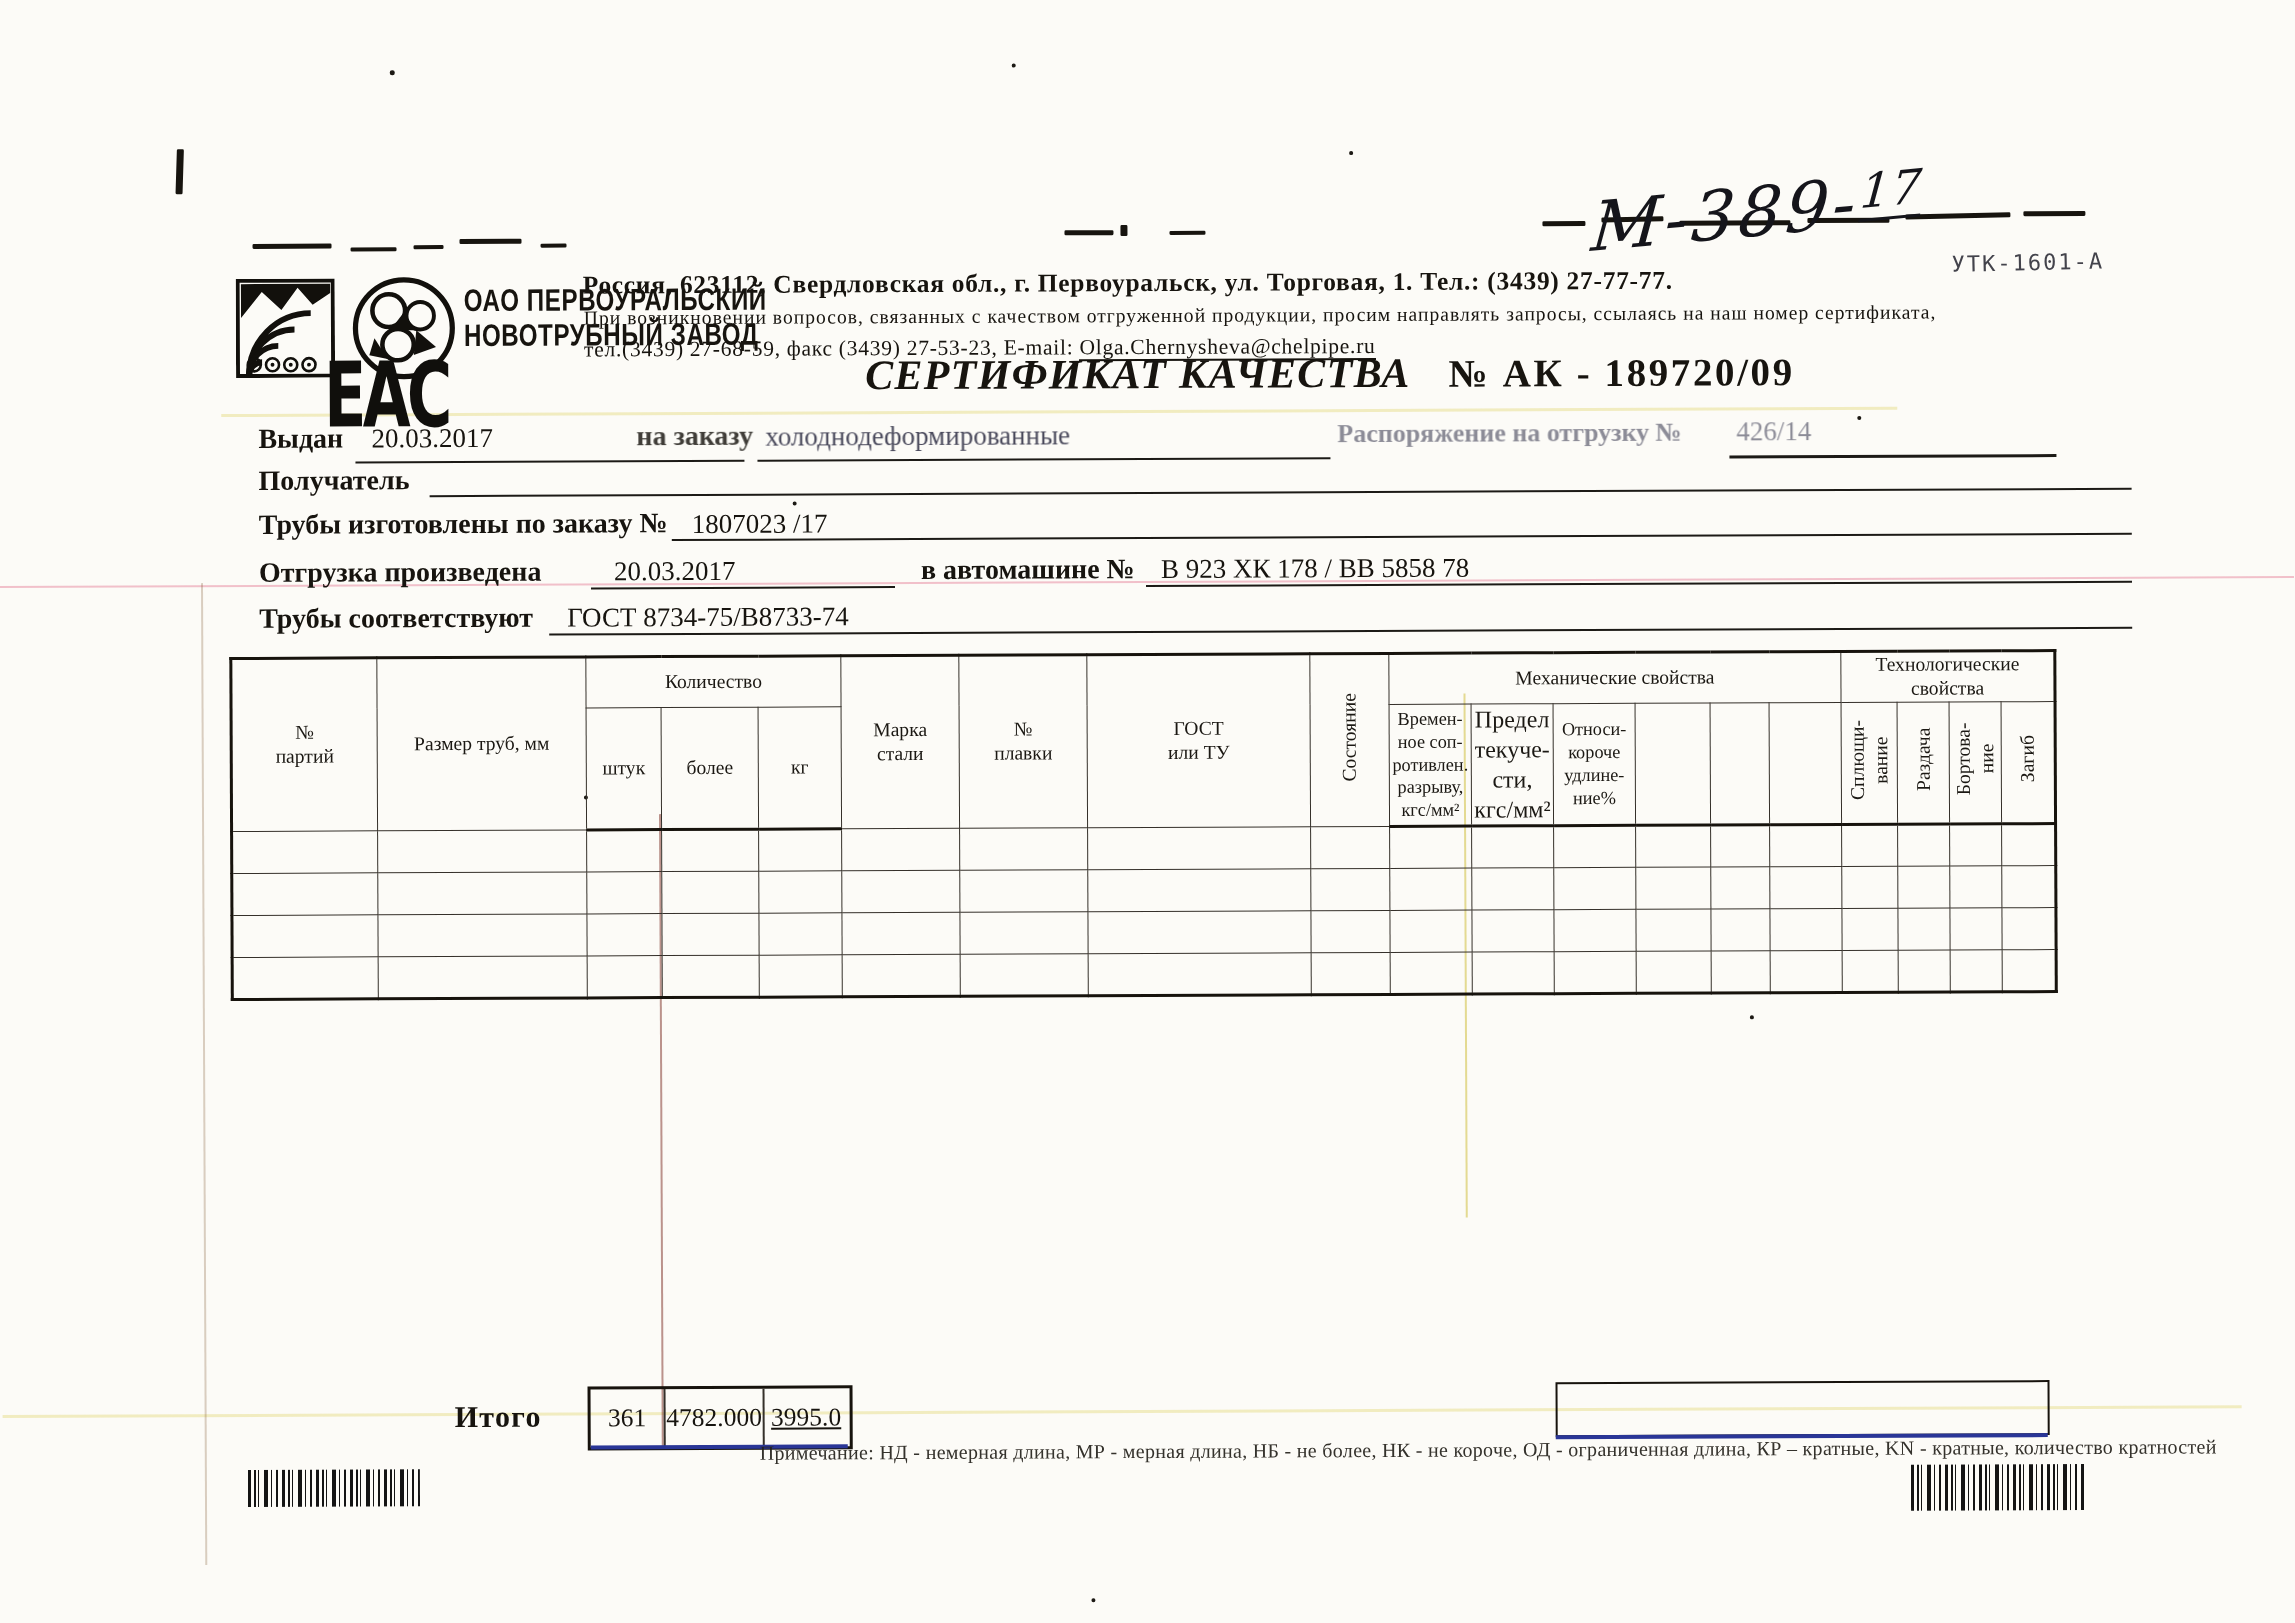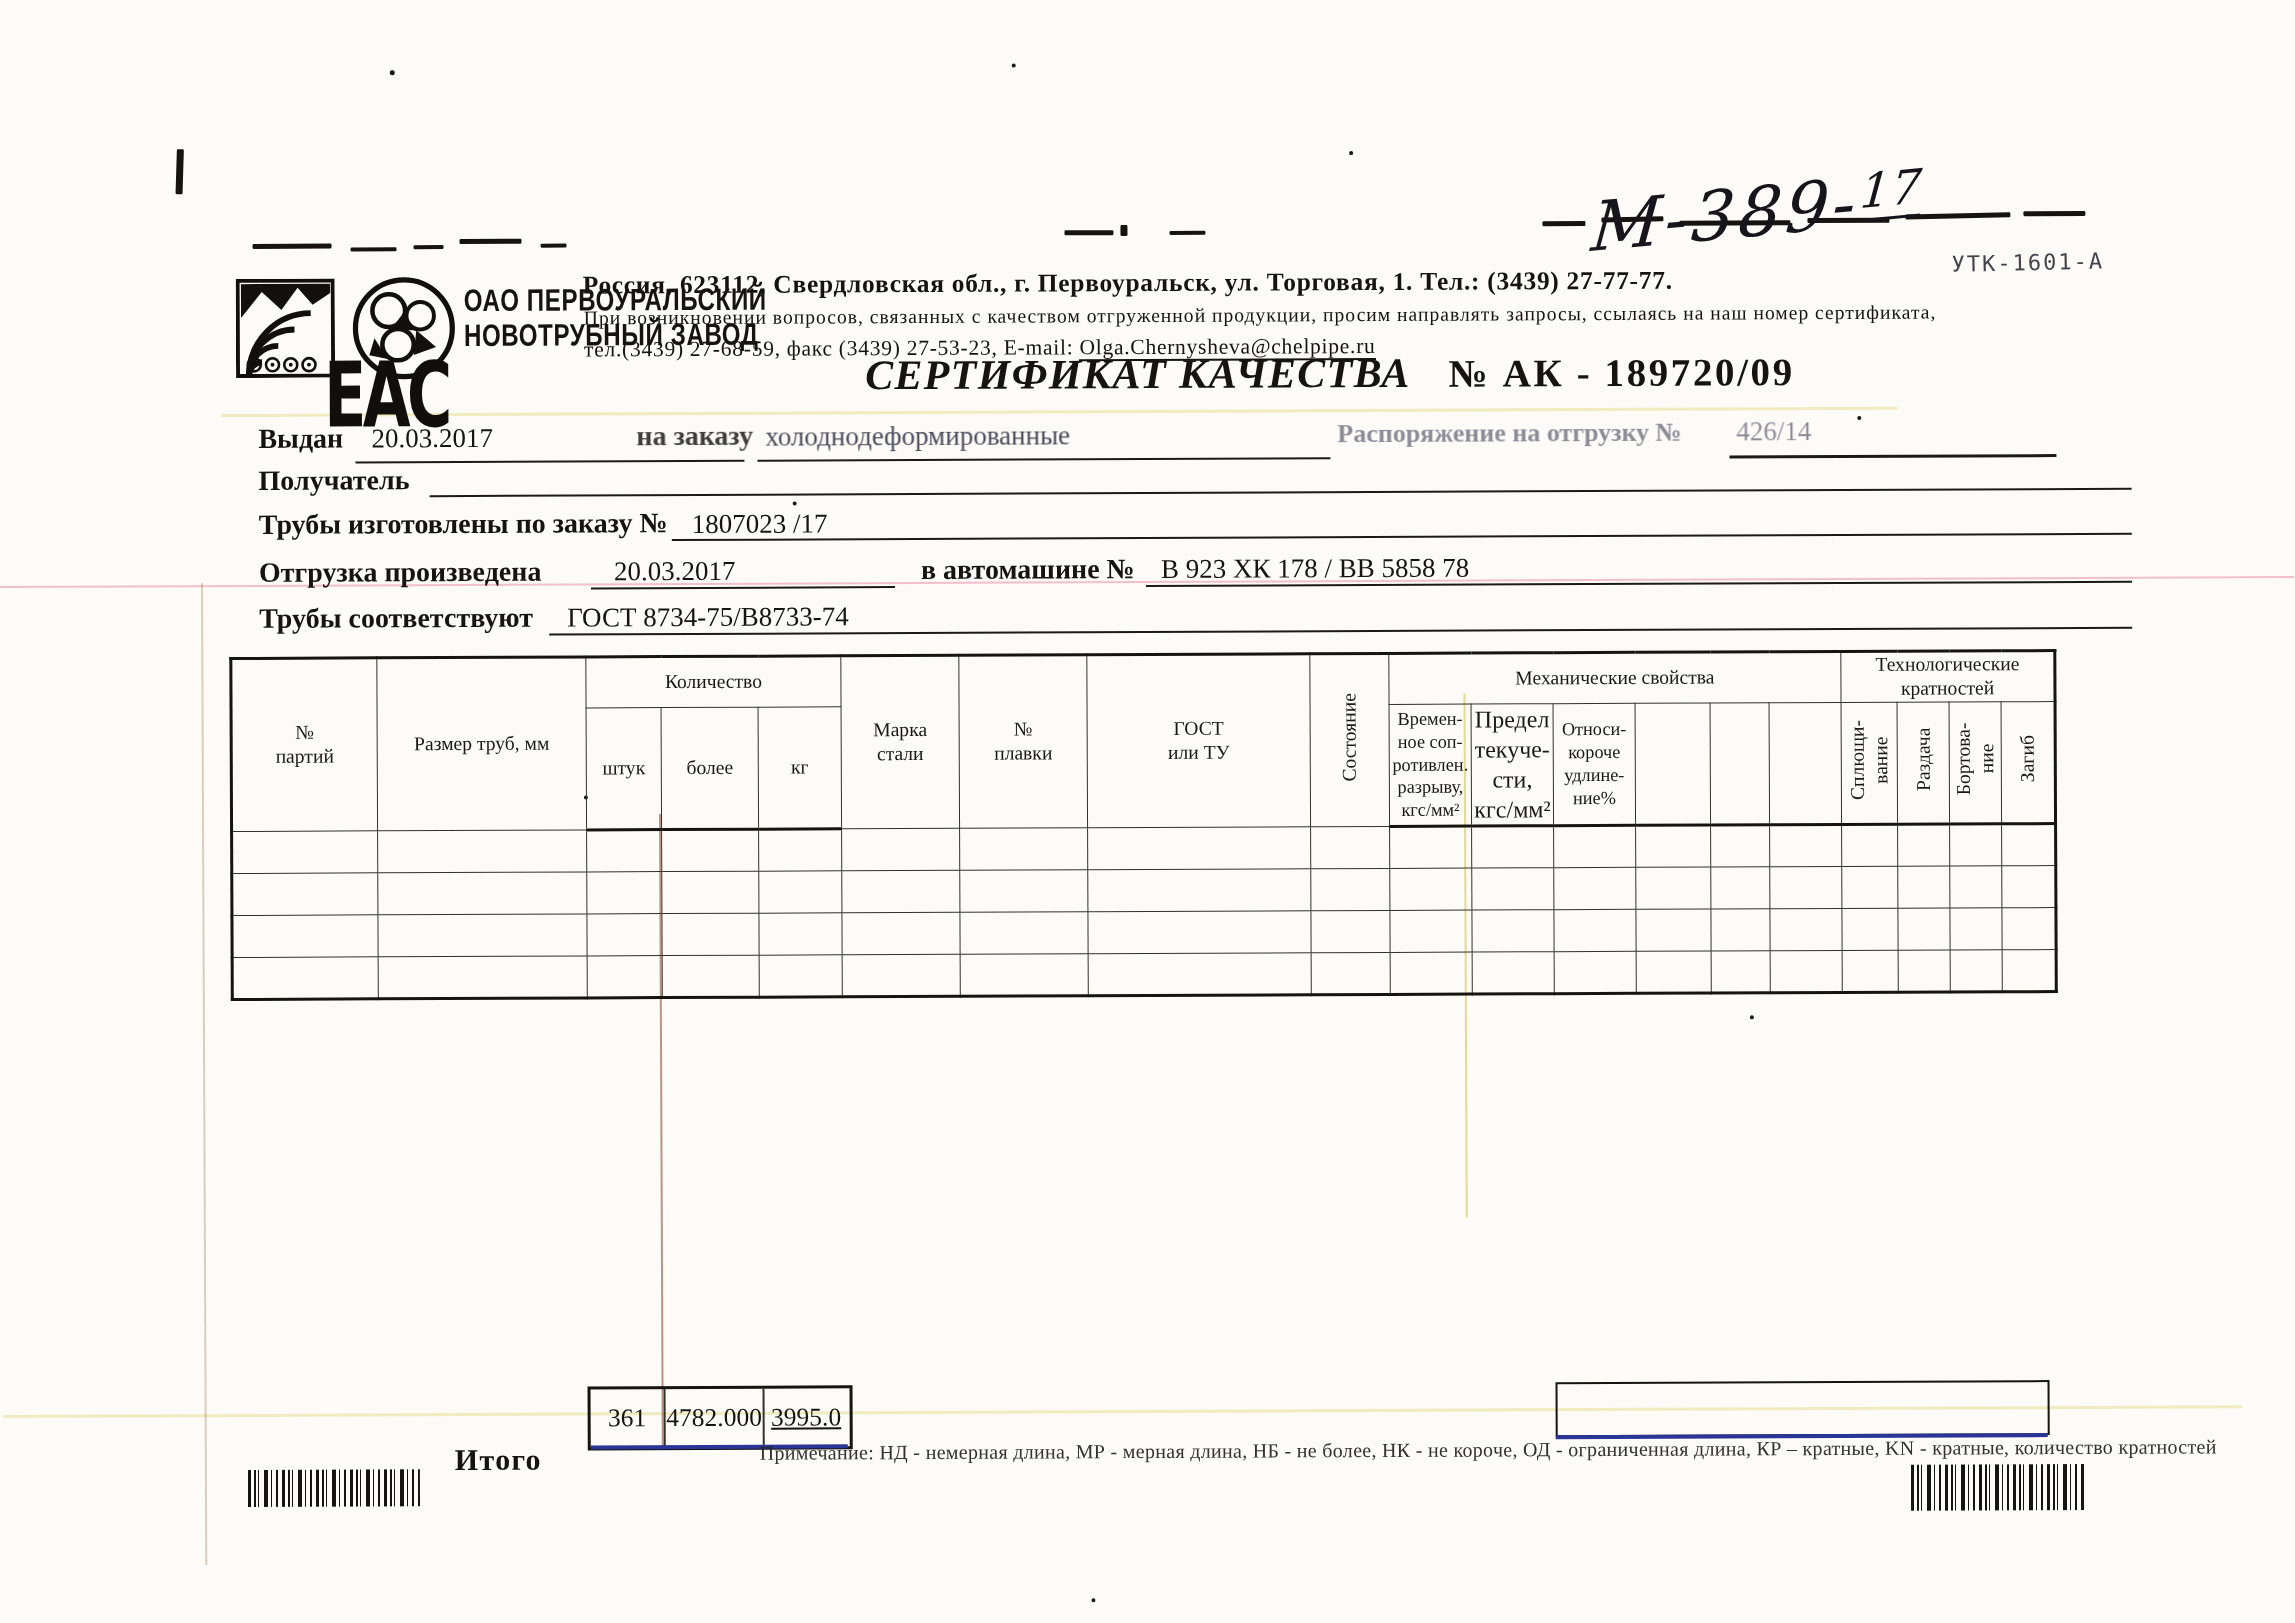--- a/index.html
+++ b/index.html
@@ -47,21 +47,21 @@
   .redvert{position:absolute;width:2px;background:#7a2a20;opacity:.5;}
   .yellowvert{position:absolute;width:2px;background:#cfc040;opacity:.55;}
   .brownvert{position:absolute;width:2px;background:#7d552d;opacity:.28;}
   .blueline{position:absolute;height:3.9px;background:#2a3697;}
   .noise{position:absolute;background:#17140f;border-radius:1.3px;}
   .dot{position:absolute;background:#1c1914;border-radius:50%;}
   
   .totbox{position:absolute;border:3.3px solid #17130d;display:flex;}
   .totcell{display:flex;align-items:center;justify-content:center;font-size:25.5px;}
   .totcell + .totcell{border-left:2px solid #35302a;}
-  .itogo{font-weight:bold;font-size:30px;letter-spacing:1.3px;margin-top:43px;}
+  .itogo{font-weight:bold;font-size:30px;letter-spacing:1.3px;}
   .note{font-size:20px;color:#24211b;white-space:nowrap;letter-spacing:0.3px;opacity:.92;}
   
   .barcode{position:absolute;background-image:repeating-linear-gradient(90deg,
       #141414 0 3.3px,transparent 3.3px 5.9px,#141414 5.9px 7.9px,transparent 7.9px 9.8px,
       #141414 9.8px 11px,transparent 11px 15.7px,#141414 15.7px 20px,transparent 20px 23px,
       #141414 23px 24px,transparent 24px 28px,#141414 28px 30px,transparent 30px 34px);}
 </style>
 </head>
 <body>
 
@@ -215,21 +215,21 @@
         <th colspan="3">Количество</th>
         <th rowspan="2">Марка
 стали</th>
         <th rowspan="2">№
 плавки</th>
         <th rowspan="2">ГОСТ
 или ТУ</th>
         <th rowspan="2" class="state-div"><span class="vert">Состояние</span></th>
         <th colspan="6">Механические свойства</th>
         <th colspan="4">Технологические
-кратностей</th>
+свойства</th>
       </tr>
       <tr class="hrow2">
         <th>штук</th>
         <th>более</th>
         <th>кг</th>
         <th style="font-size:18.3px;">Времен-
 ное соп-
 ротивлен.
 разрыву,
 кгс/мм²</th>

